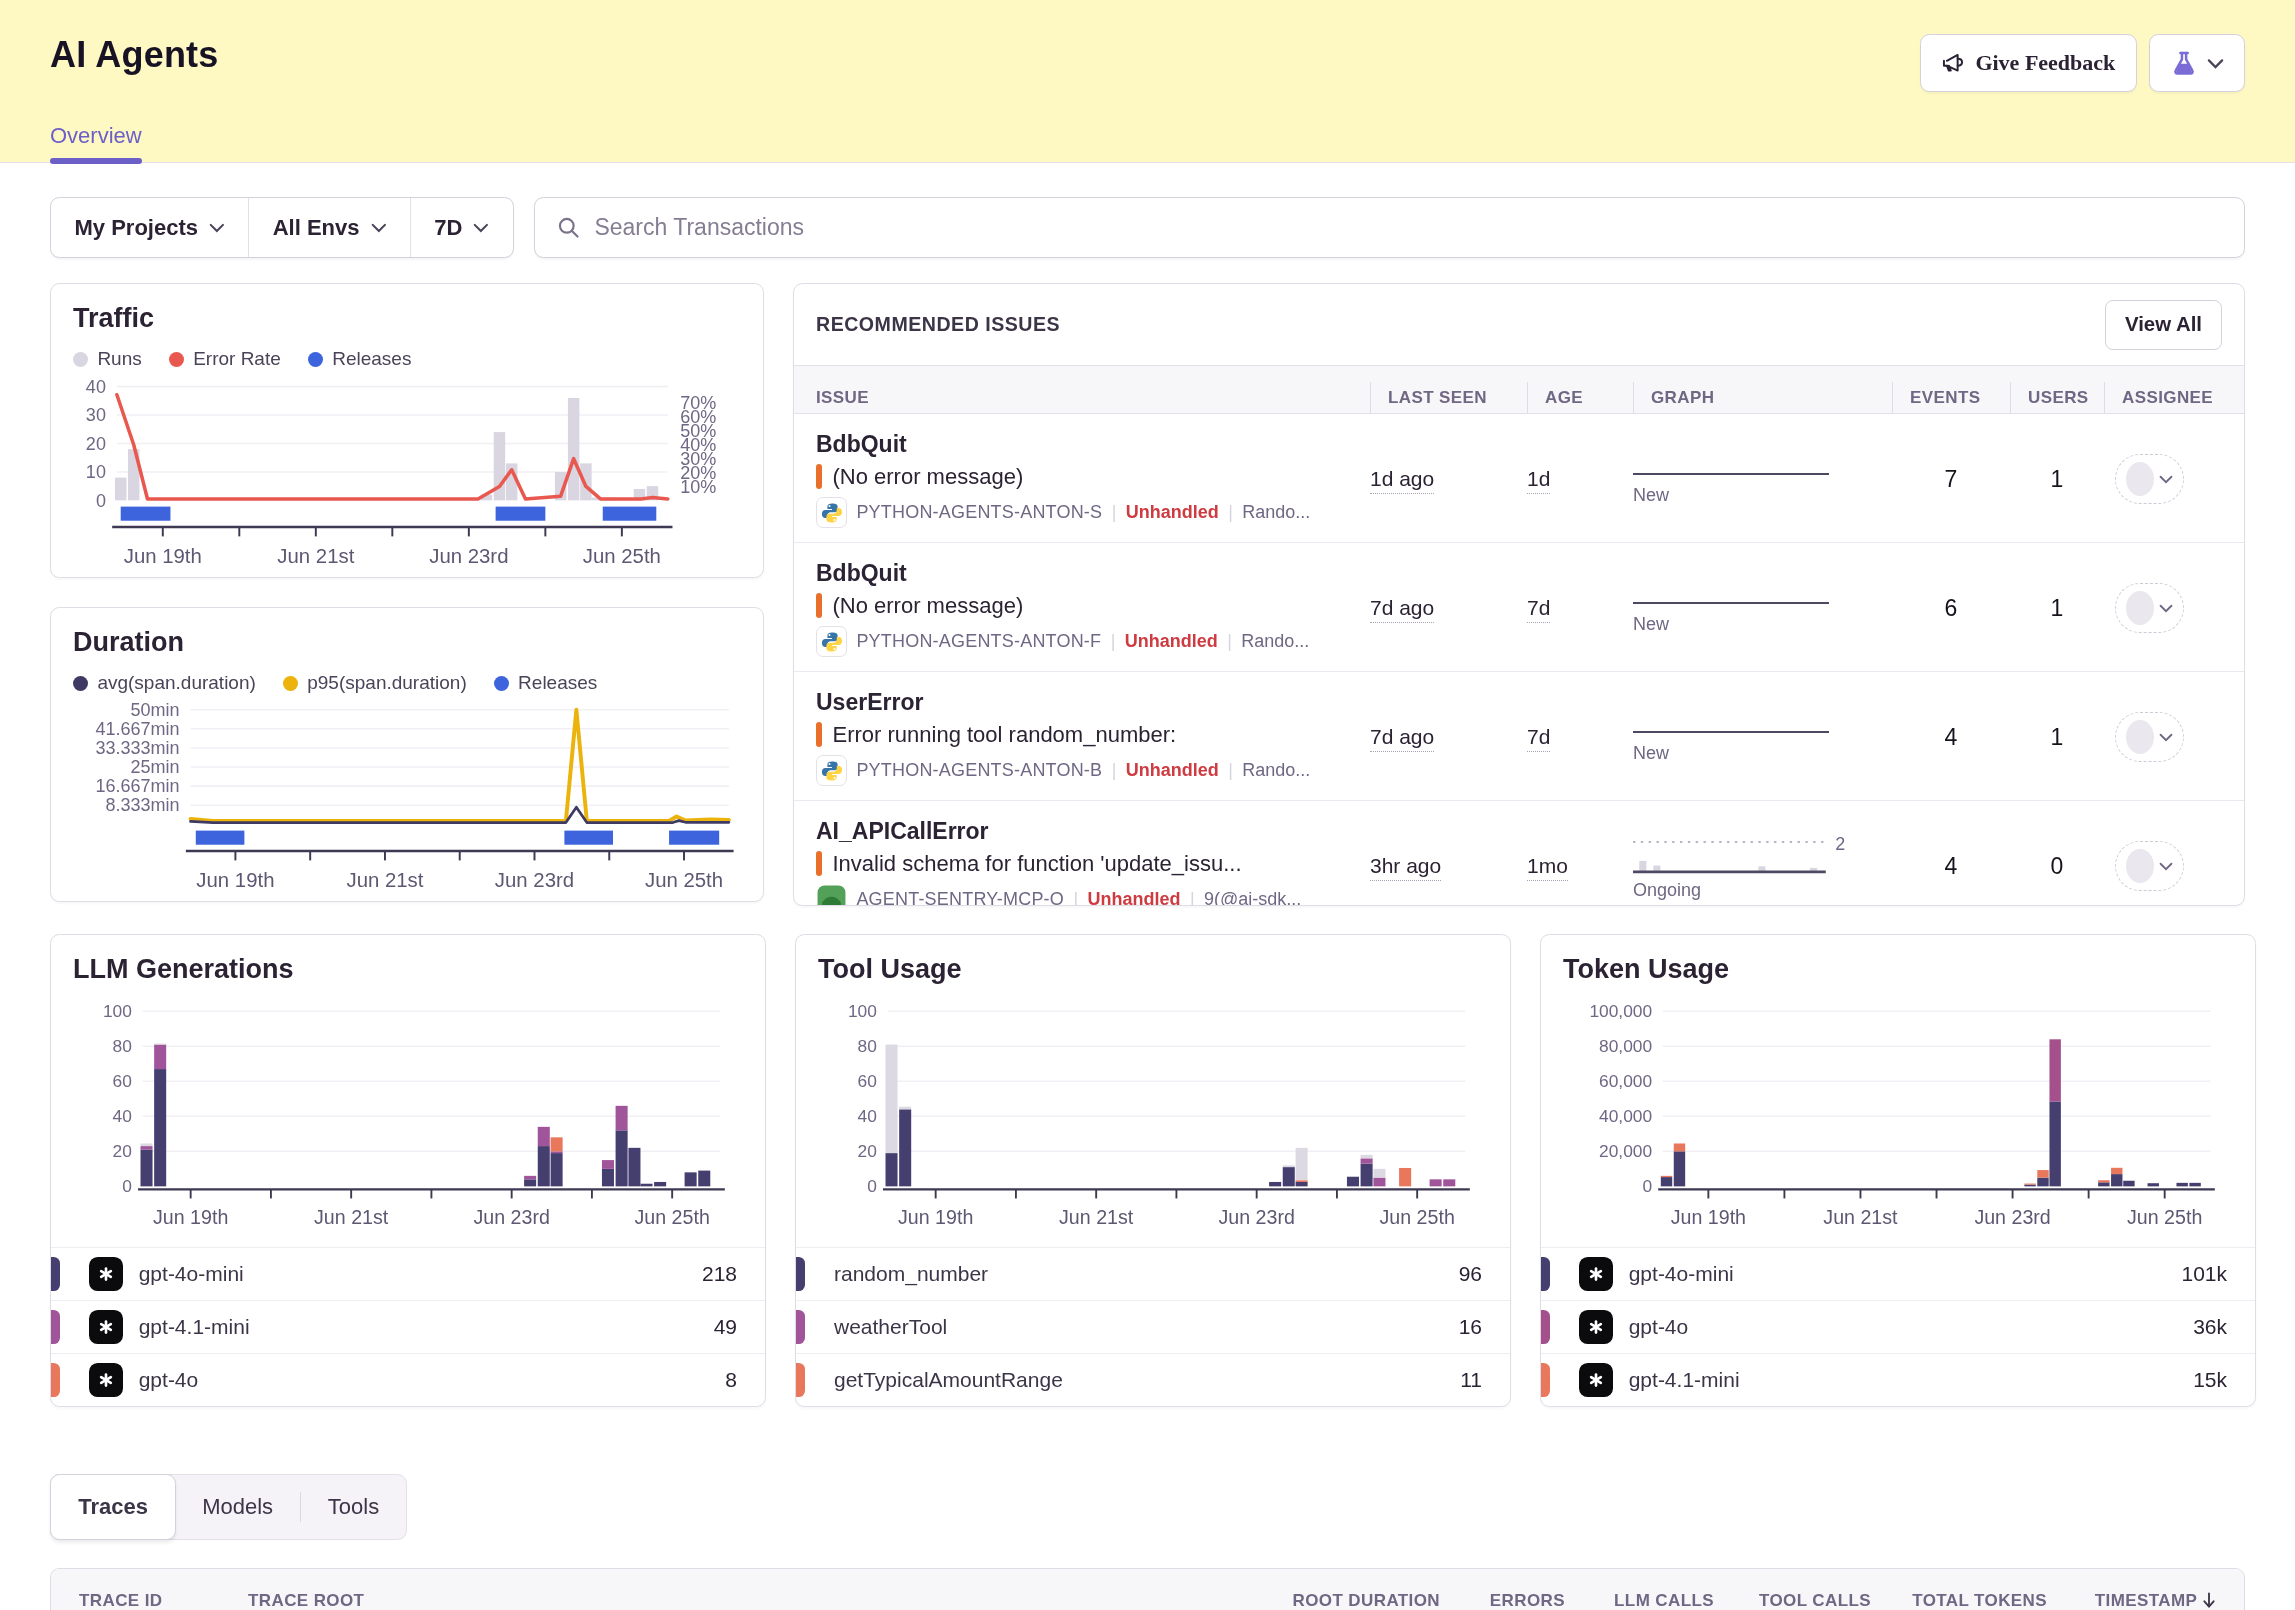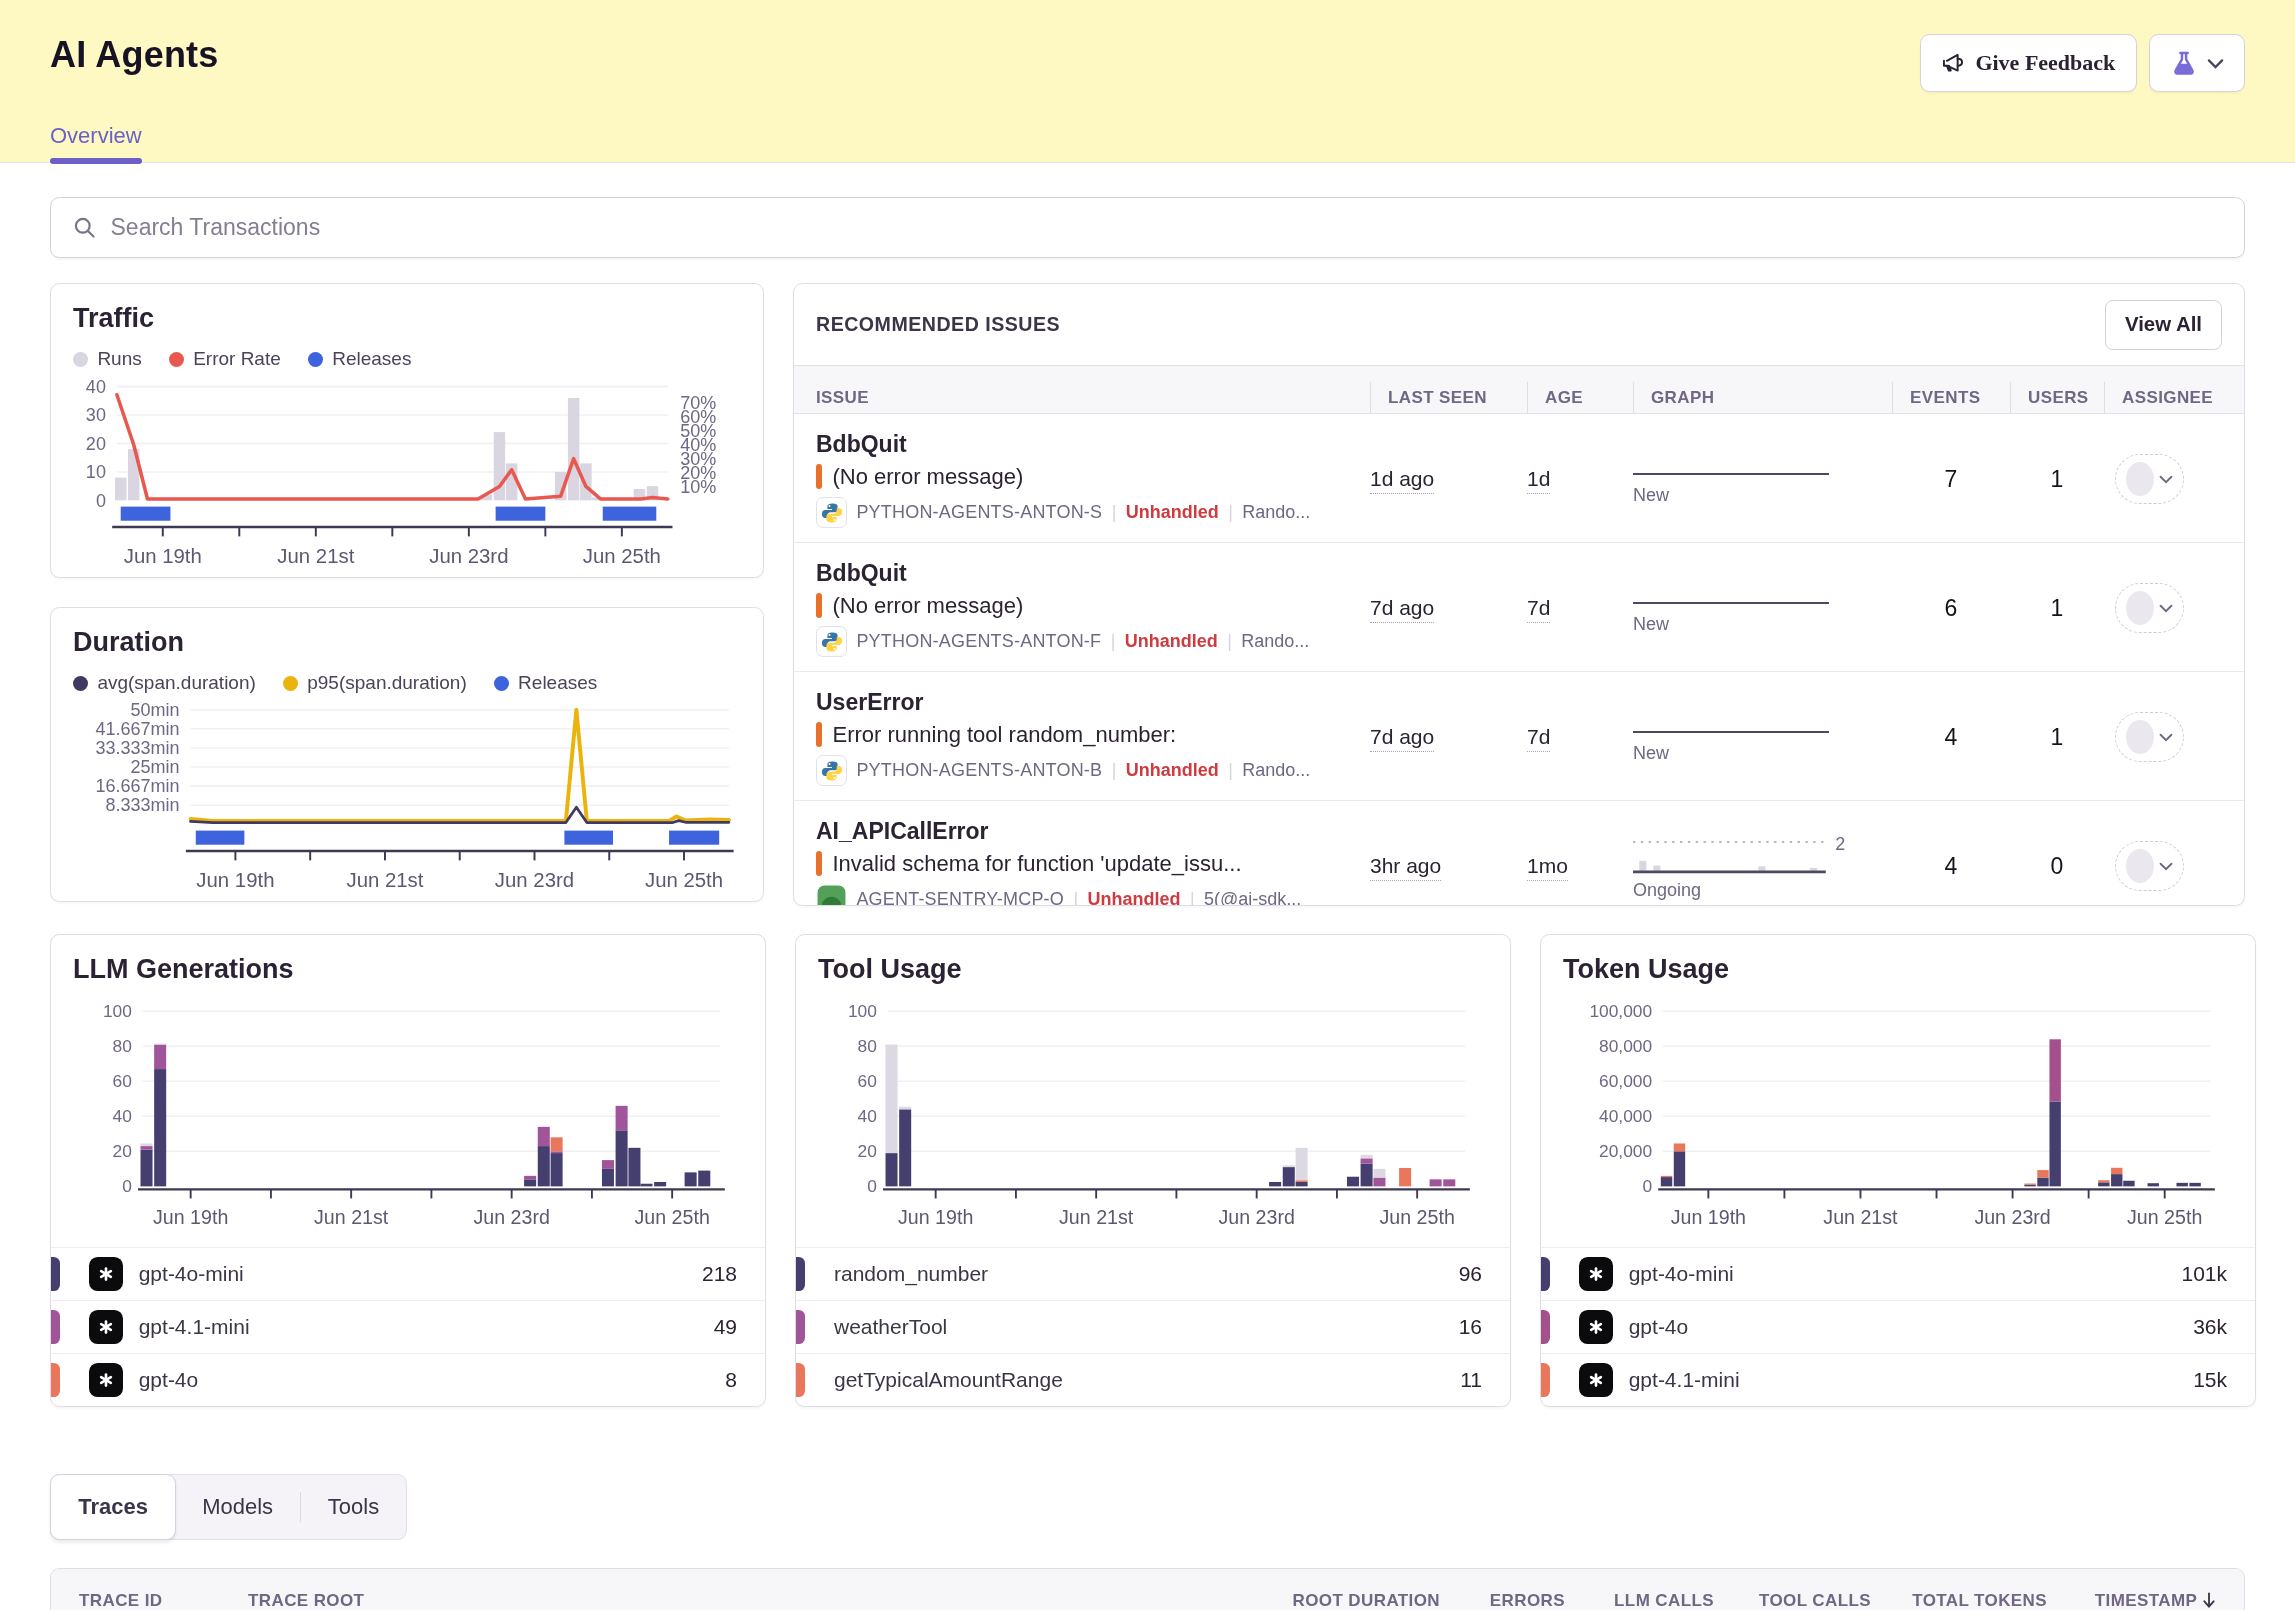--- a/index.html
+++ b/index.html
@@ -118,20 +118,40 @@
   <div class="tabs-row">
     <div class="tab">
       <span>Overview</span>
       <div class="underline"></div>
     </div>
   </div>
 </div>
 
 <div class="content">
   <div class="filter-row">
+    <div class="filter-group">
+      <div class="filter-item">
+        <span>My Projects</span>
+        <svg width="15.7" height="11" viewBox="0 0 18 12" fill="none" stroke="#4B4358" stroke-width="2.4" stroke-linecap="round">
+            <polyline points="2,3 9,10 16,3"></polyline>
+          </svg>
+      </div>
+      <div class="filter-item">
+        <span>All Envs</span>
+        <svg width="15.7" height="11" viewBox="0 0 18 12" fill="none" stroke="#4B4358" stroke-width="2.4" stroke-linecap="round">
+            <polyline points="2,3 9,10 16,3"></polyline>
+          </svg>
+      </div>
+      <div class="filter-item">
+        <span>7D</span>
+        <svg width="15.7" height="11" viewBox="0 0 18 12" fill="none" stroke="#4B4358" stroke-width="2.4" stroke-linecap="round">
+            <polyline points="2,3 9,10 16,3"></polyline>
+          </svg>
+      </div>
+    </div>
     <div class="searchbar">
       <svg width="23.5" height="23.5" viewBox="0 0 24 24" fill="none" stroke="#7A7289" stroke-width="2.2" stroke-linecap="round">
           <circle cx="10" cy="10" r="7"></circle>
           <line x1="15.5" y1="15.5" x2="21" y2="21"></line>
         </svg>
       <input type="text" placeholder="Search Transactions" style="">
     </div>
   </div>
 
   <div class="row1">
@@ -407,21 +427,21 @@
                 <span class="proj-tile" style="border:0">
                   <svg width="31" height="31" viewBox="0 0 40 40">
                     <rect x="2" y="2" width="36" height="36" rx="9" fill="#53A158"></rect>
                     <path d="M8 24c6-10 18-10 24 0v7a7 7 0 0 1-7 7H15a7 7 0 0 1-7-7z" fill="#2F7A36"></path>
                   </svg>
                 </span>
                 <span class="slug">AGENT-SENTRY-MCP-O</span>
                 <span class="sep">|</span>
                 <span class="unhandled">Unhandled</span>
                 <span class="sep">|</span>
-                <span>5(@ai-sdk...</span>
+                <span>9(@ai-sdk...</span>
               </div>
             </div>
             <div><span class="ival">3hr ago</span></div>
             <div><span class="ival">1mo</span></div>
             <div class="gcell">
               <div><svg width="221" height="44" viewBox="0 0 282 56">
                   <line x1="0" y1="14" x2="246" y2="14" stroke="#B9B3C2" stroke-width="2.5" stroke-dasharray="3 7"></line>
                   <rect x="8" y="38" width="9" height="14" fill="#D9D5E1"></rect>
                   <rect x="26" y="44" width="9" height="8" fill="#D9D5E1"></rect>
                   <rect x="160" y="45" width="9" height="7" fill="#D9D5E1"></rect>

